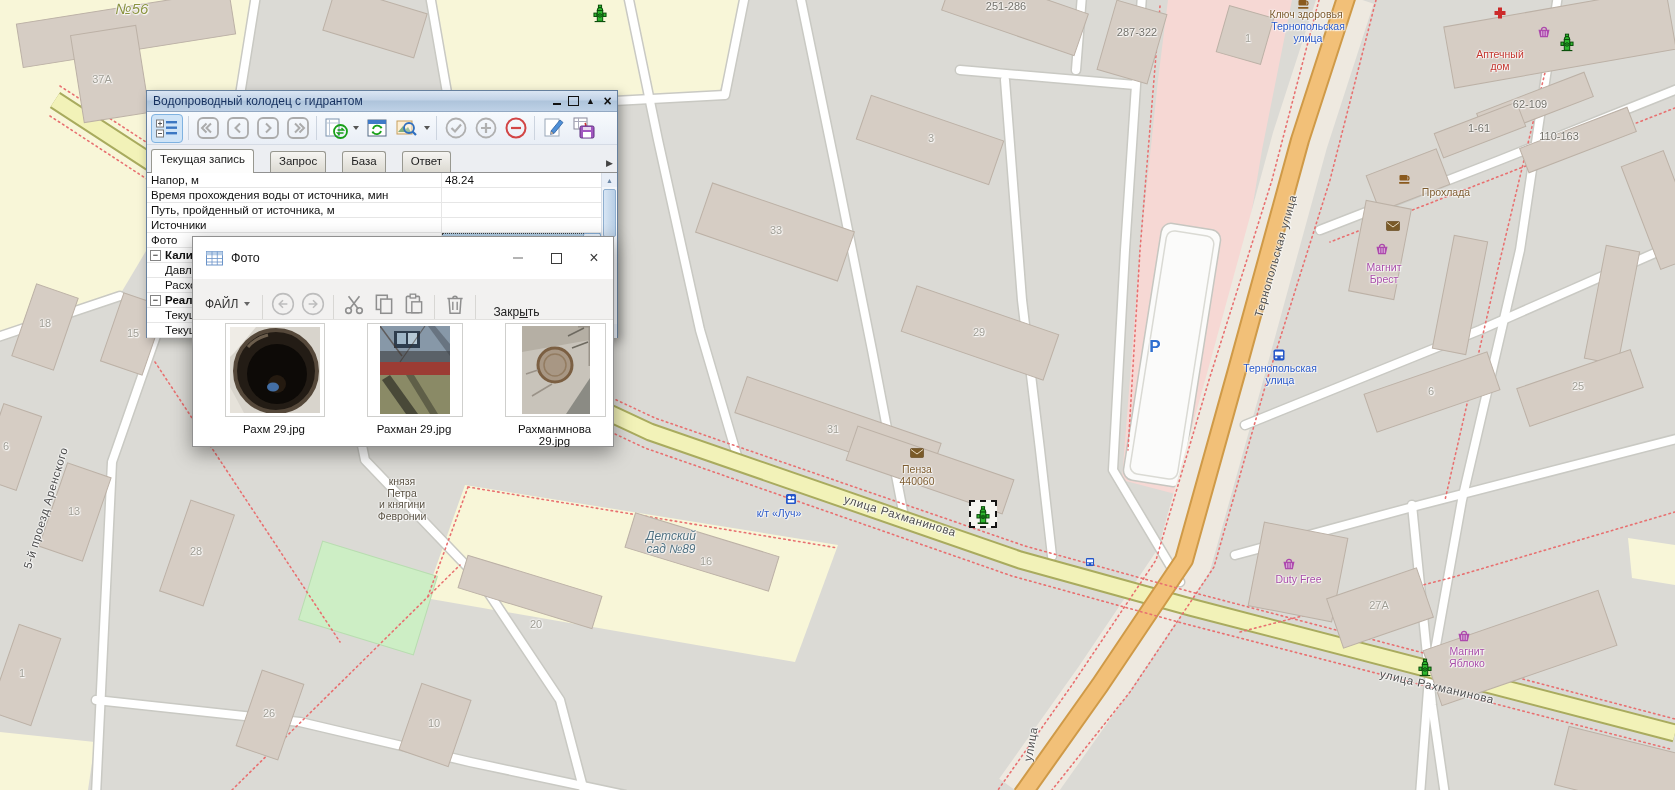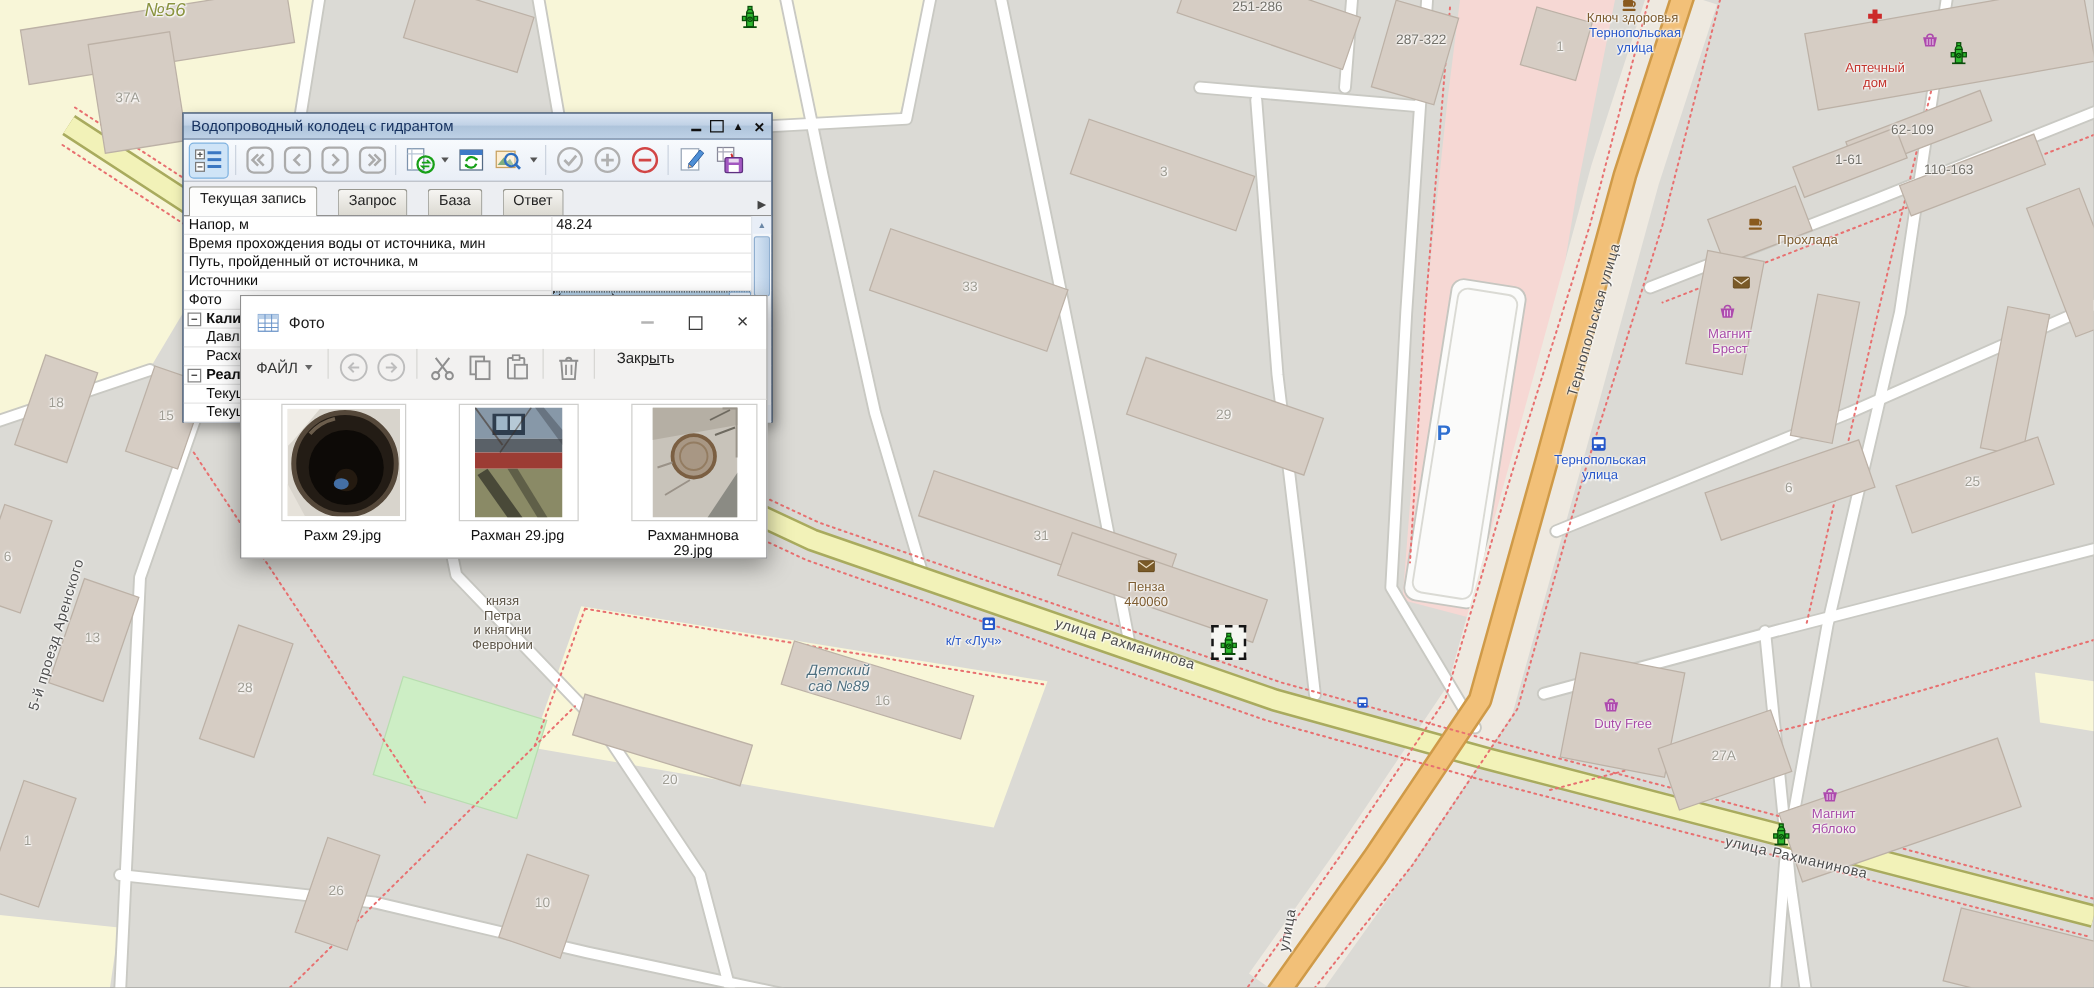--- a/index.html
+++ b/index.html
@@ -66,21 +66,21 @@
   
   .win-photo{position:absolute;left:192px;top:236px;width:420px;height:209px;border:1px solid #909090;
     background:#fff;box-shadow:0 6px 18px rgba(0,0,0,.40);}
   .pw-title{position:relative;height:42px;display:flex;align-items:center;padding-left:13px;background:#fff;}
   .pw-title-text{font-size:12.5px;color:#1a1a1a;margin-left:8px;}
   .pw-ctrls{position:absolute;right:0;top:0;height:42px;display:flex;align-items:center;}
   .pw-btn{width:38px;height:32px;display:flex;align-items:center;justify-content:center;}
   .pw-btn .bar{width:10px;height:1.5px;background:#b4b4b4;}
   .pw-btn .box{width:9px;height:9px;border:1px solid #3a3a3a;}
   .pw-btn .xx{font-size:16px;color:#3a3a3a;line-height:16px;}
-  .pw-toolbar{height:40px;display:flex;align-items:flex-start;background:#f2f1f0;border-bottom:1px solid #e2e1df;padding-left:6px;}
+  .pw-toolbar{height:40px;display:flex;align-items:flex-end;background:#f2f1f0;border-bottom:1px solid #e2e1df;padding-left:6px;}
   .pw-menu{display:flex;align-items:center;gap:5px;font-size:12px;color:#333;padding:0 6px;height:30px;}
   .pw-menu .tb-caret{border-top-color:#666;}
   .pw-sep{width:1px;height:24px;background:#d8d7d4;margin:0 5px;}
   .pw-ico{width:30px;height:30px;display:flex;align-items:center;justify-content:center;}
   .pw-close-lbl{font-size:12px;color:#222;margin-left:12px;}
   .pcard{position:absolute;border:1px solid #cfcfcd;background:#fff;display:flex;align-items:center;justify-content:center;
     top:86px;height:92px;}
   .pcap{position:absolute;top:186px;text-align:center;font-size:11.5px;color:#111;}
 </style>
 </head>

